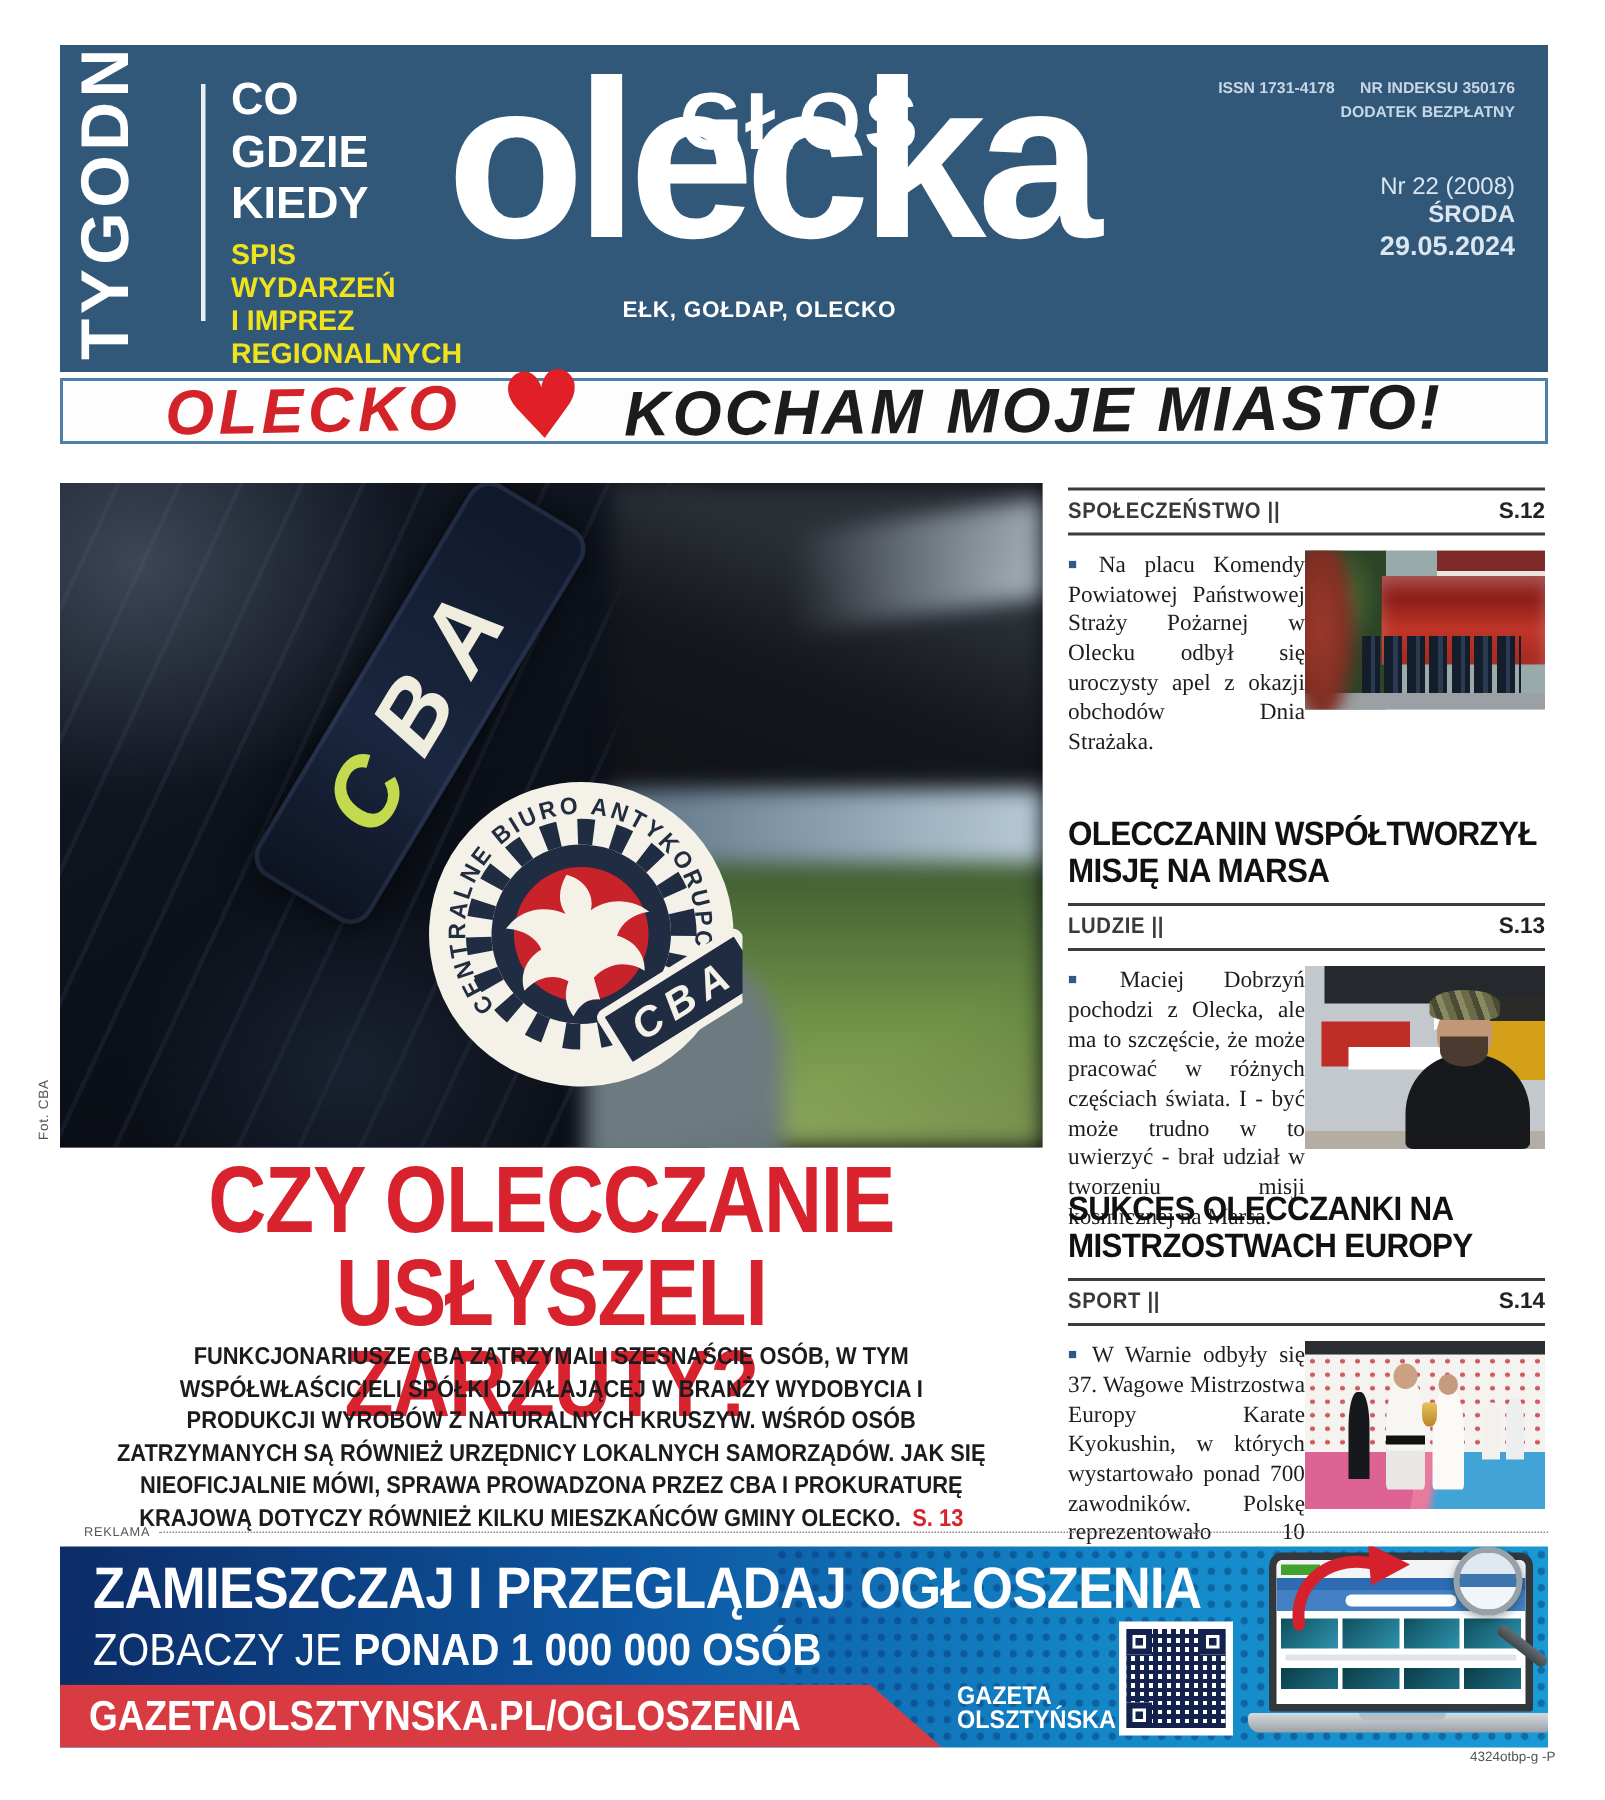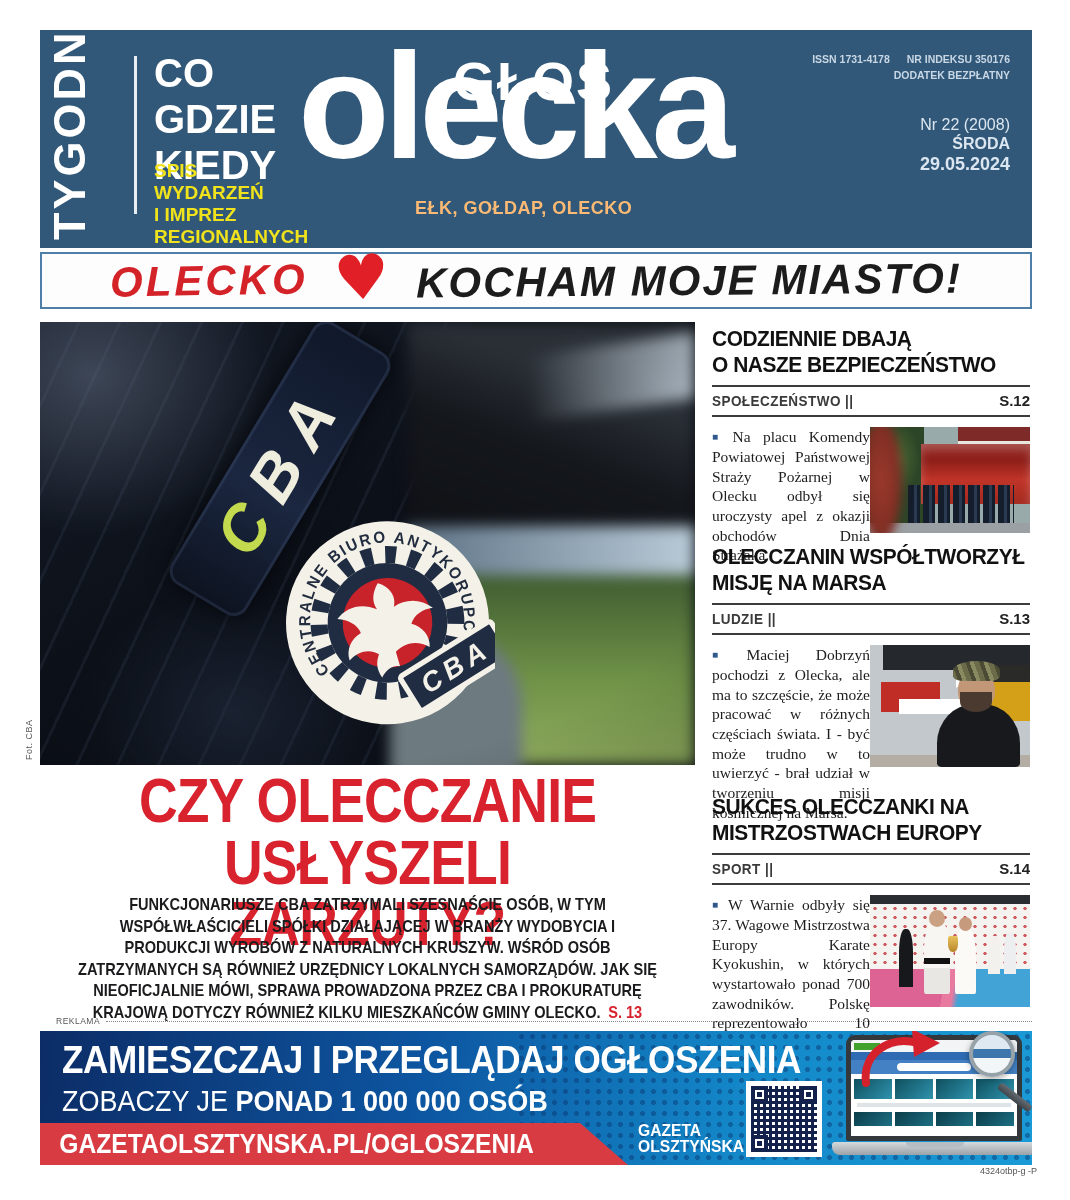--- a/index.html
+++ b/index.html
@@ -5,33 +5,33 @@
   * { margin:0; padding:0; box-sizing:border-box; }
   html,body { background:#ffffff; }
   body { font-family:"Liberation Sans", sans-serif; }
   .page { position:relative; width:1070px; height:1200px; background:#fff; overflow:hidden; }
 
   
   .masthead { position:absolute; left:40px; top:30px; width:992px; height:218px; background:#315878; }
   .tygodnik { position:absolute; left:4px; top:10px; height:200px; writing-mode:vertical-rl; transform:rotate(180deg);
               color:#fff; font-weight:bold; font-size:45px; letter-spacing:3px; }
   .mast-divider { position:absolute; left:94px; top:26px; width:3px; height:158px; background:#e8eef4; }
-  .menu-block { position:absolute; left:114px; top:20px; color:#fff; font-weight:bold; font-size:40px; line-height:1.15; }
+  .menu-block { position:absolute; left:114px; top:20px; color:#fff; font-weight:bold; font-size:30px; line-height:1.15; }
   .events-block { position:absolute; left:114px; top:130px; color:#f0e31c; font-weight:bold; font-size:19px; line-height:1.15; }
   .logo-glos { position:absolute; left:413px; top:20px; color:#fff; font-weight:bold; font-size:54px; letter-spacing:2px; }
   .logo-olecka { position:absolute; left:258px; top:-10px; color:#fff; font-weight:bold; font-size:150px; letter-spacing:-6px; }
-  .logo-region { position:absolute; left:375px; top:168px; color:#fdba74; font-weight:bold; font-size:18px; letter-spacing:.5px; }
+  .logo-region { position:absolute; left:375px; top:168px; color:#ffffff; font-weight:bold; font-size:15px; letter-spacing:.5px; }
   .meta-top { position:absolute; right:22px; top:22px; text-align:right; color:#c8d7e5; font-size:10.5px; font-weight:bold; line-height:1.5; }
   .meta-top .row1 span { margin-left:14px; }
   .meta-issue { position:absolute; right:22px; top:86px; text-align:right; color:#dbe6f0; font-size:16px; line-height:1.18; }
   .meta-issue .b { font-weight:bold; }
   .meta-issue .date { font-size:18px; font-weight:bold; }
 
   
-  .city-banner { position:absolute; left:40px; top:252px; width:992px; height:57px; background:#fdfdfd;
+  .city-banner { position:absolute; left:40px; top:252px; width:992px; height:44px; background:#fdfdfd;
                  border:2px solid #4d7fa9; display:flex; align-items:center; justify-content:center; gap:26px; }
   .city-word { color:#d42229; font-weight:bold; font-style:italic; font-size:42px; letter-spacing:3px; transform:rotate(-1deg); }
   .heart { color:#e01f26; font-size:62px; line-height:0; margin-top:-6px; font-family:"DejaVu Sans", sans-serif; transform:rotate(-4deg); }
   .slogan { color:#1c1c1c; font-weight:bold; font-style:italic; font-size:42px; letter-spacing:2px; transform:rotate(-0.5deg); }
 
   
   .main-photo { position:absolute; left:40px; top:322px; width:655px; height:443px; background:#0b0f16; overflow:hidden; }
   .photo-jacket { position:absolute; top:0; left:0; bottom:0; right:34%;
     background:
       radial-gradient(70% 60% at 12% 12%, rgba(96,108,128,.55), transparent 60%),
@@ -274,24 +274,20 @@
     </div>
   </h1>
   <div class="lead-text">
     <div class="scale">
       <span>FUNKCJONARIUSZE CBA ZATRZYMALI SZESNAŚCIE OSÓB, W TYM WSPÓŁWŁAŚCICIELI SPÓŁKI DZIAŁAJĄCEJ W BRANŻY WYDOBYCIA I PRODUKCJI WYROBÓW Z NATURALNYCH KRUSZYW. WŚRÓD OSÓB ZATRZYMANYCH SĄ RÓWNIEŻ URZĘDNICY LOKALNYCH SAMORZĄDÓW. JAK SIĘ NIEOFICJALNIE MÓWI, SPRAWA PROWADZONA PRZEZ CBA I PROKURATURĘ KRAJOWĄ DOTYCZY RÓWNIEŻ KILKU MIESZKAŃCÓW GMINY OLECKO.</span>
       <span class="lead-page-ref">S. 13</span>
     </div>
   </div>
 
   <article class="news news-a1">
-    <h2>
-      <span class="scale">CODZIENNIE DBAJĄ</span><br>
-      <span class="scale">O NASZE BEZPIECZEŃSTWO</span>
-    </h2>
     <div class="kicker">
       <span class="section">SPOŁECZEŃSTWO ||</span>
       <span class="pageno">S.12</span>
     </div>
     <div class="news-body">
       <p><span class="bullet">■</span><span>Na placu Komendy Powiatowej Państwowej Straży Pożarnej w Olecku odbył się uroczysty apel z okazji obchodów Dnia Strażaka.</span></p>
       <div class="thumb thumb-fire">
         <div class="tf-trees"></div>
         <div class="tf-building"></div>
         <div class="tf-trucks"></div>

